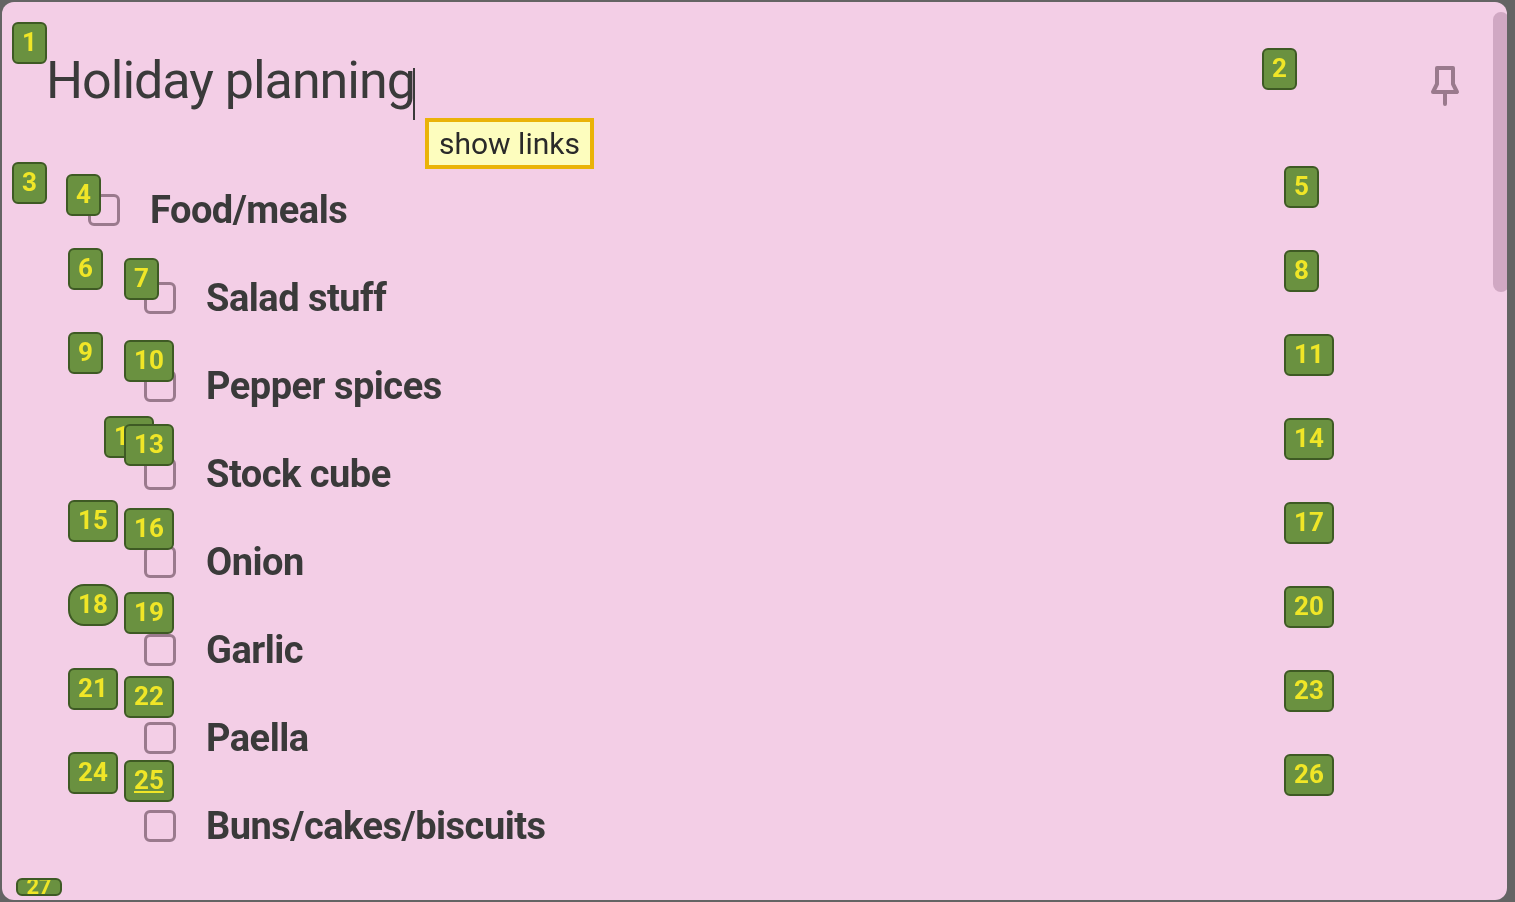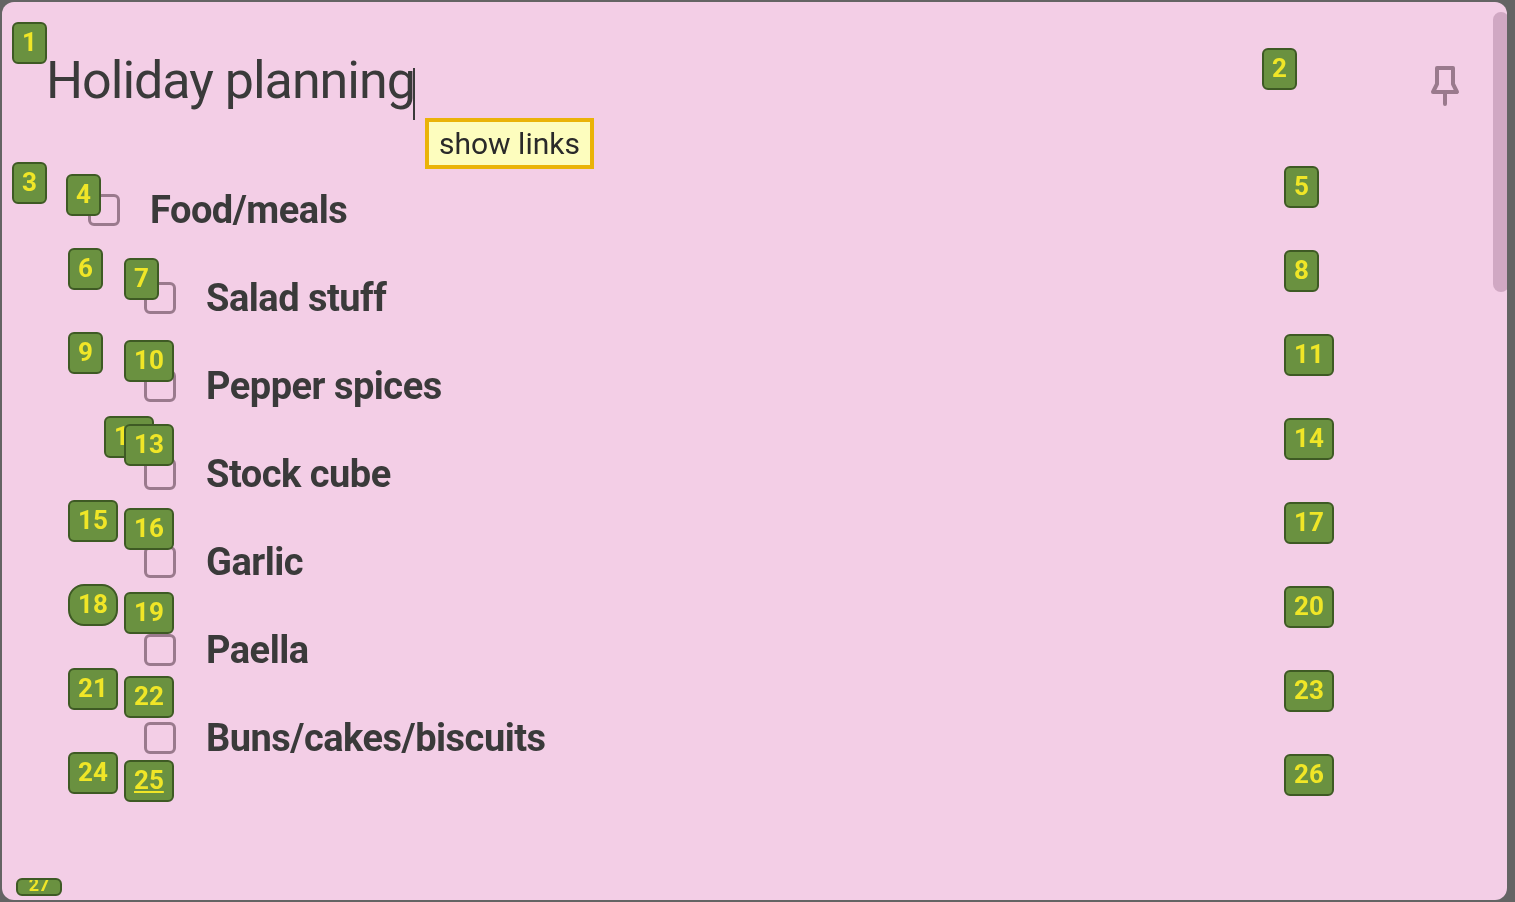--- a/index.html
+++ b/index.html
@@ -136,21 +136,21 @@
     }
     
     .partial-badge {
       position: absolute;
       bottom: 6px;
       left: 16px;
       background: #6a9140;
       border: 2px solid #3e5a24;
       border-radius: 6px;
       color: #f0e627;
-      font-size: 18px;
+      font-size: 22px;
       font-weight: 700;
       padding: 0px 8px;
       min-width: 46px;
       text-align: center;
       z-index: 50;
       overflow: hidden;
       height: 18px;
       line-height: 0.6;
     }
   </style>
@@ -181,20 +181,24 @@
           <div class="checkbox"></div>
           <span class="item-text">Salad stuff</span>
         </div>
         <div class="list-item indent-1">
           <div class="checkbox"></div>
           <span class="item-text">Pepper spices</span>
         </div>
         <div class="list-item indent-1">
           <div class="checkbox"></div>
           <span class="item-text">Stock cube</span>
+        </div>
+        <div class="list-item indent-1">
+          <div class="checkbox"></div>
+          <span class="item-text">Onion</span>
         </div>
         <div class="list-item indent-1">
           <div class="checkbox"></div>
           <span class="item-text">Garlic</span>
         </div>
         <div class="list-item indent-1">
           <div class="checkbox"></div>
           <span class="item-text">Paella</span>
         </div>
         <div class="list-item indent-1">

